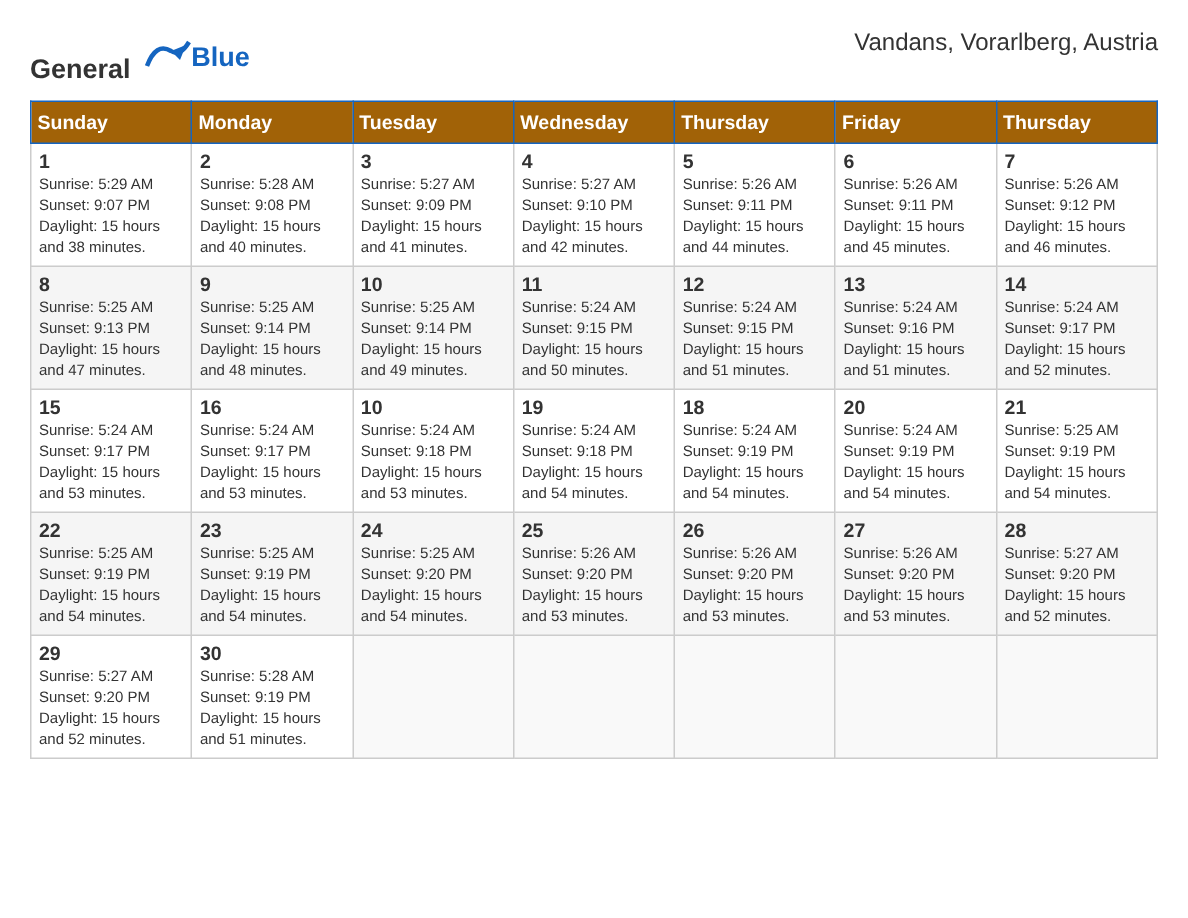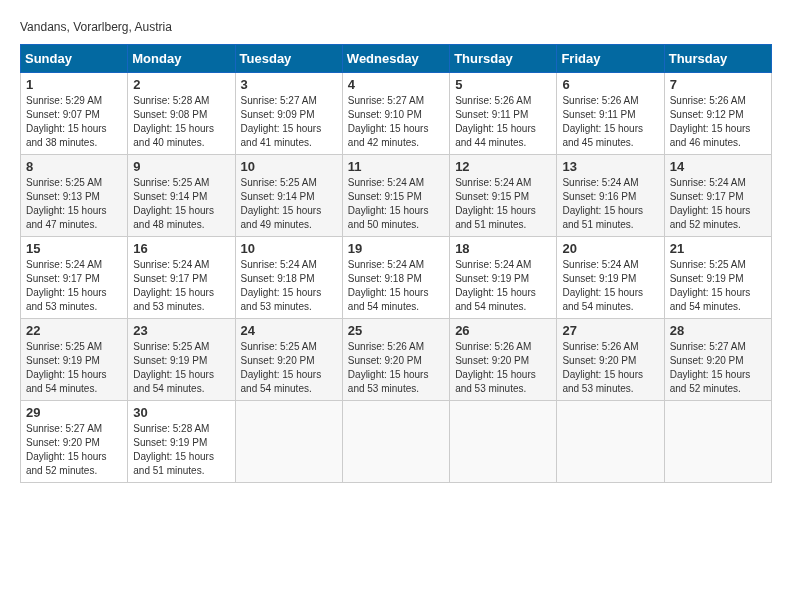--- a/index.html
+++ b/index.html
@@ -37,30 +37,30 @@
     }
     .title-area {
       text-align: right;
     }
     .month-title {
       font-size: 36px;
       font-weight: bold;
       color: #333;
     }
     .location-title {
-      font-size: 12px;
+      font-size: 16px;
       color: #333;
     }
     .calendar {
       width: 100%;
       border-collapse: collapse;
       border: 1px solid #ccc;
     }
     .calendar th {
-      background-color: #0369a1;
+      background-color: #a16207;
       color: #fff;
       font-size: 13px;
       padding: 6px 4px;
       text-align: left;
       border: 1px solid #1565c0;
     }
     .calendar td {
       vertical-align: top;
       border: 1px solid #ccc;
       padding: 4px 5px;
@@ -86,20 +86,30 @@
       line-height: 1.4;
     }
     .empty-cell {
       background: #f9f9f9 !important;
     }
   </style>
 </head>
 <body>
 
 <div class="header-area">
+  <div class="logo">
+    <div>
+      <span class="logo-text-general">General</span>
+      <svg class="logo-icon" viewBox="0 0 32 20" xmlns="http://www.w3.org/2000/svg">
+        <path d="M2 18 Q8 2 18 8 Q24 12 30 2" stroke="#1565c0" stroke-width="3" fill="none"></path>
+        <path d="M18 8 L28 4 L24 14 Z" fill="#1565c0"></path>
+      </svg>
+    </div>
+    <span class="logo-text-blue">Blue</span>
+  </div>
   <div class="title-area">
     <div class="location-title">Vandans, Vorarlberg, Austria</div>
   </div>
 </div>
 
 <table class="calendar">
   <thead>
     <tr id="weekday-header">
     <th>Sunday</th>
         <th>Monday</th>

